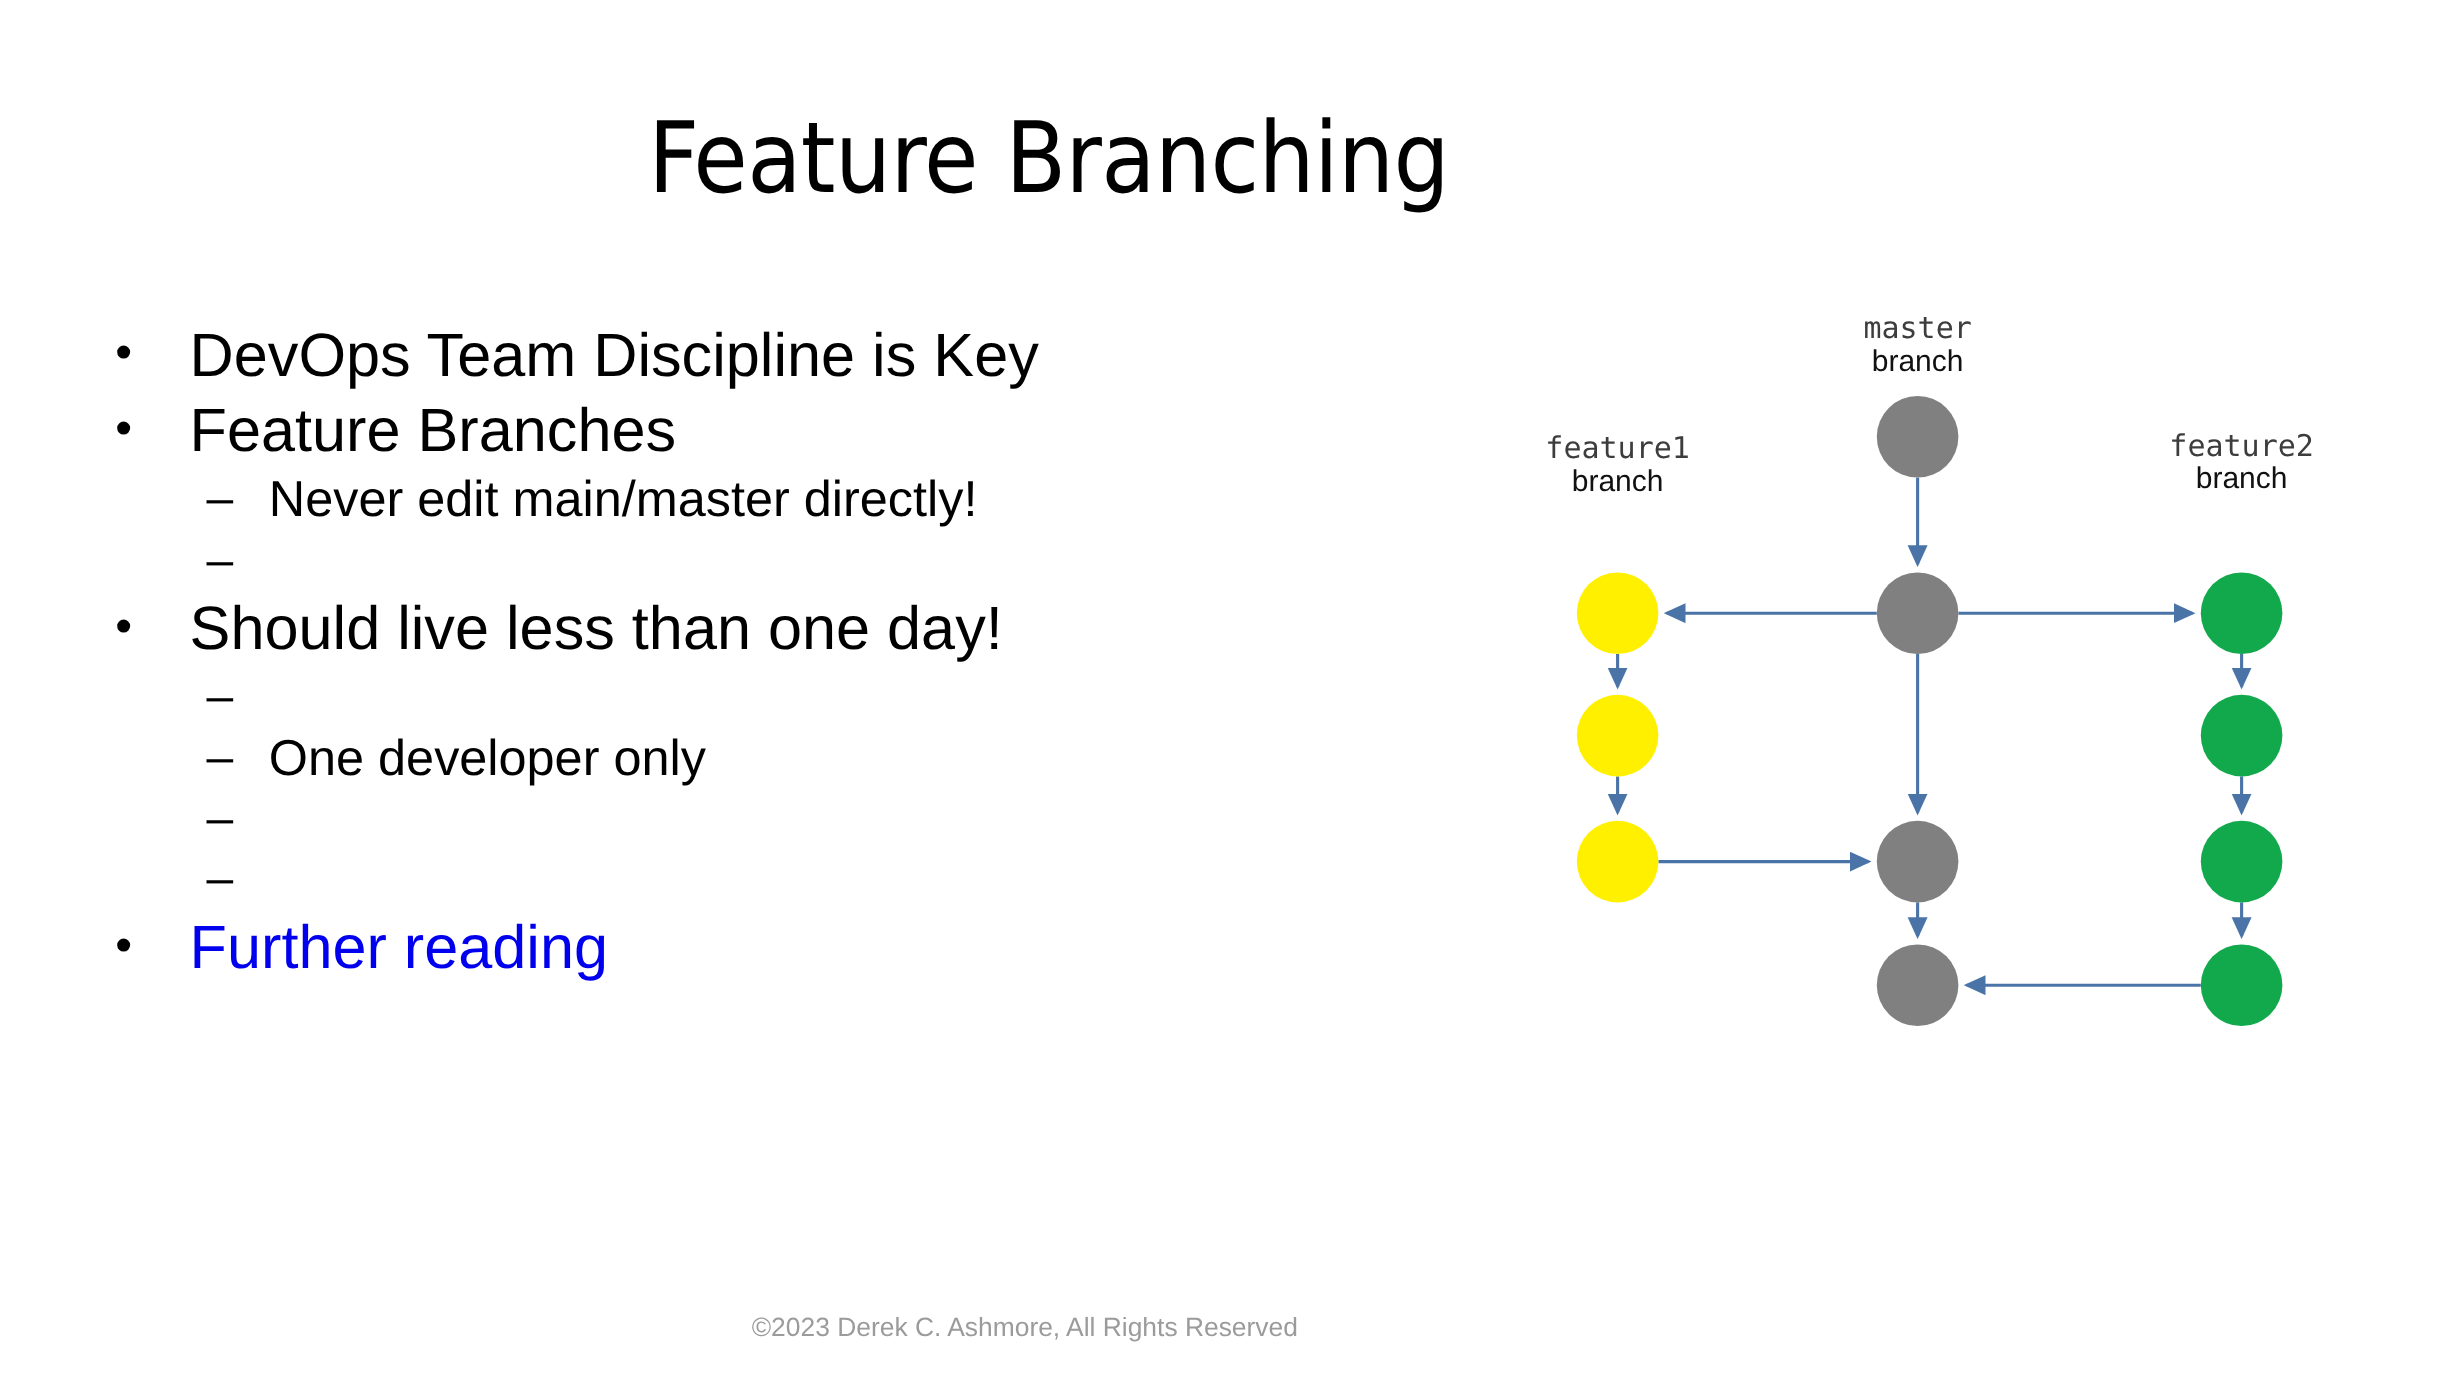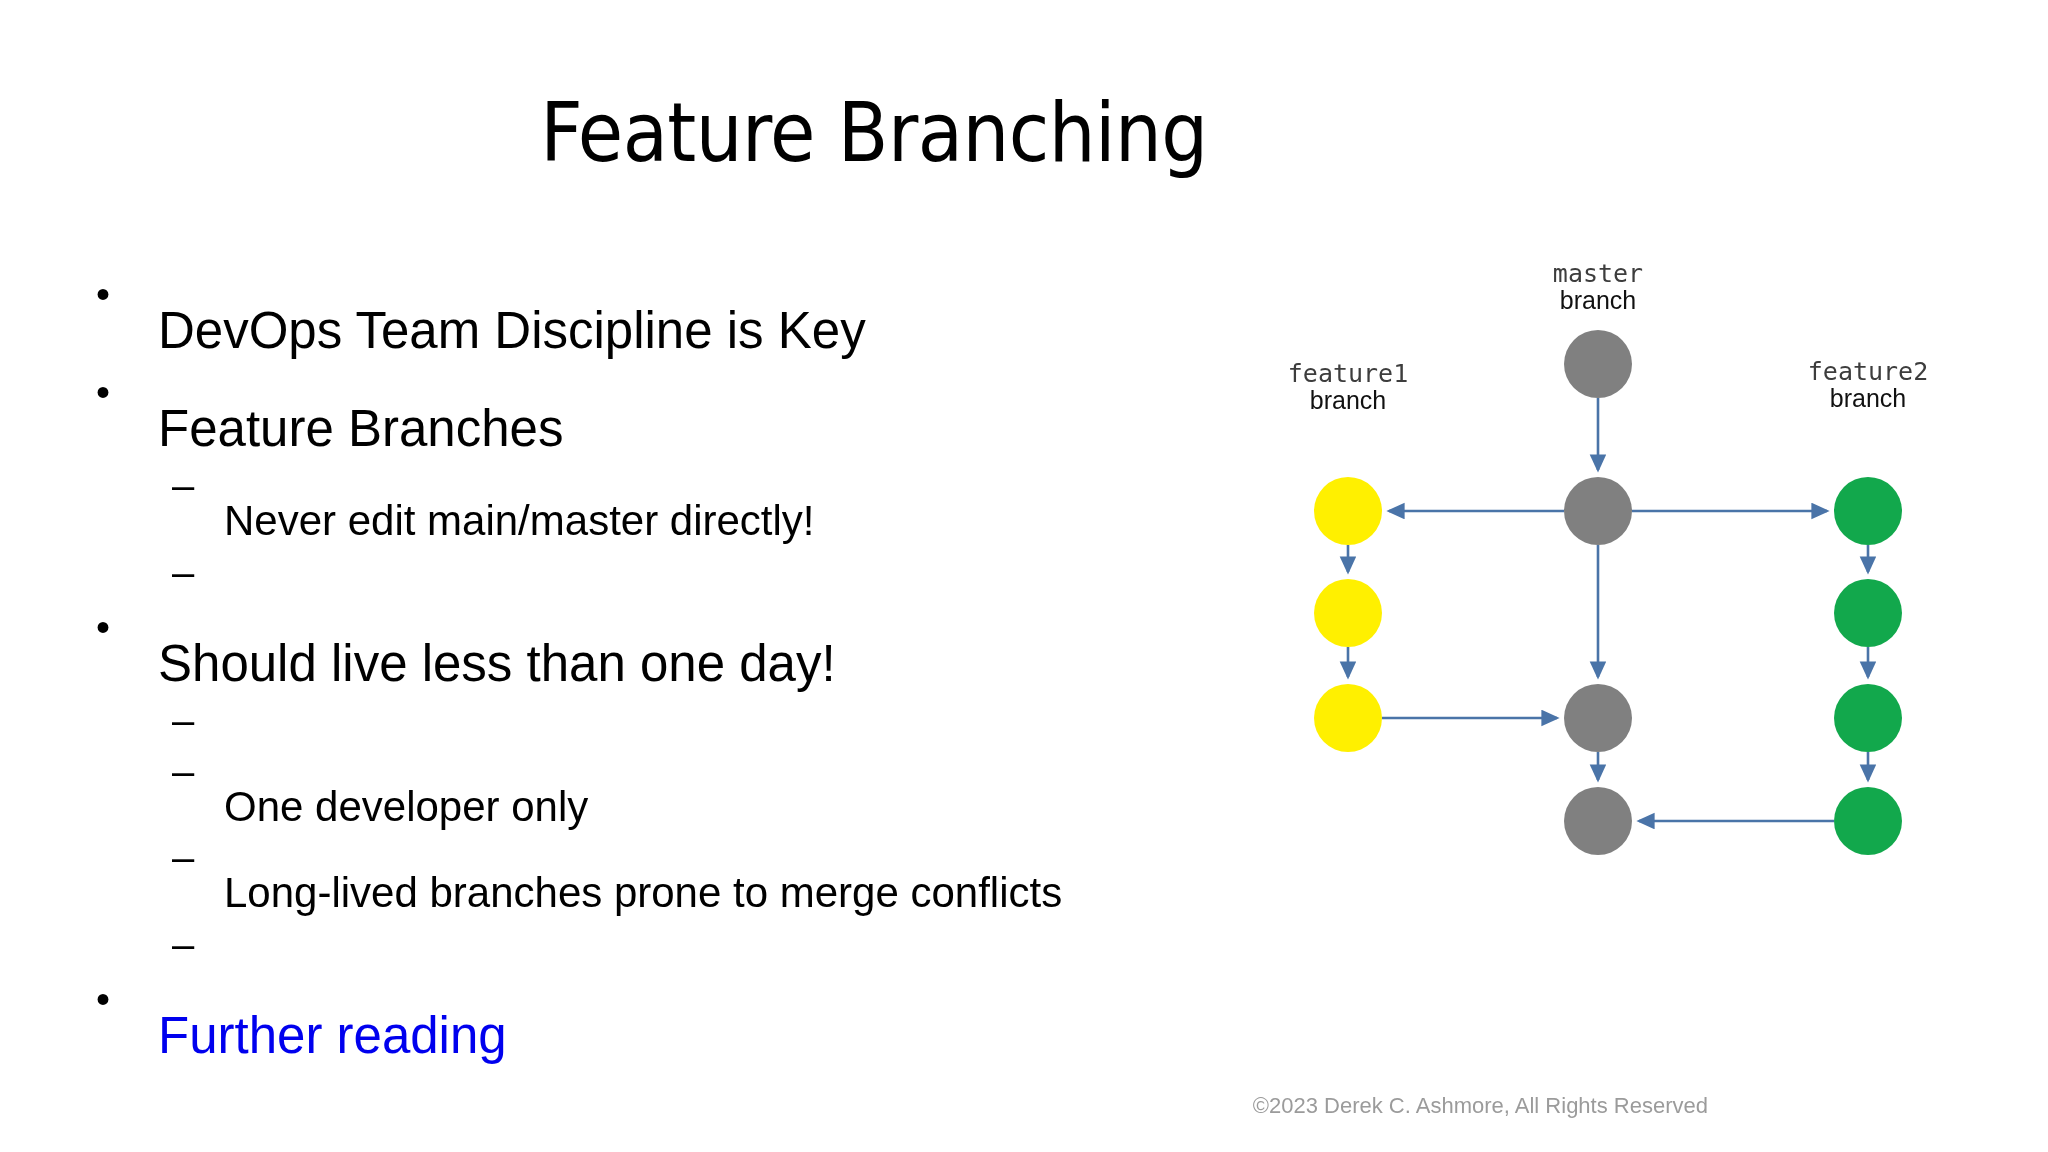--- a/index.html
+++ b/index.html
@@ -63,21 +63,20 @@
     font-size: 40px;
     line-height: 1.42;
   }
   .lvl2 .marker {
     width: 52px;
     font-size: 40px;
     line-height: 1.18;
   }
   .txt {
     flex: 1 1 auto;
-    margin-top: 35px;
   }
   .link-text {
     color: #0000ee;
     text-underline-offset: 4px;
     cursor: pointer;
   }
 
   
   #diagram {
     position: absolute;
@@ -99,21 +98,21 @@
     font-size: 25px;
     fill: #111111;
   }
 
   
   #footer {
     position: absolute;
     left: 0;
     top: 1093px;
     width: 1708px;
-    text-align: right;
+    text-align: center;
     font-size: 22px;
     color: #9b9b9b;
   }
 </style>
 </head>
 <body>
 
 <div id="slide-title">Feature Branching</div>
 
 <div id="body-list">
@@ -138,21 +137,20 @@
     </div>
     <div class="blk lvl2">
       <span class="marker">–</span>
     </div>
     <div class="blk lvl2">
       <span class="marker">–</span>
       <span class="txt">One developer only</span>
     </div>
     <div class="blk lvl2">
       <span class="marker">–</span>
-      <span class="txt">Long-lived branches prone to merge conflicts</span>
     </div>
     <div class="blk lvl2">
       <span class="marker">–</span>
     </div>
     <div class="blk lvl1">
       <span class="marker">•</span>
       <span class="txt"><span class="link-text">Further reading</span></span>
     </div>
   </div>
 

